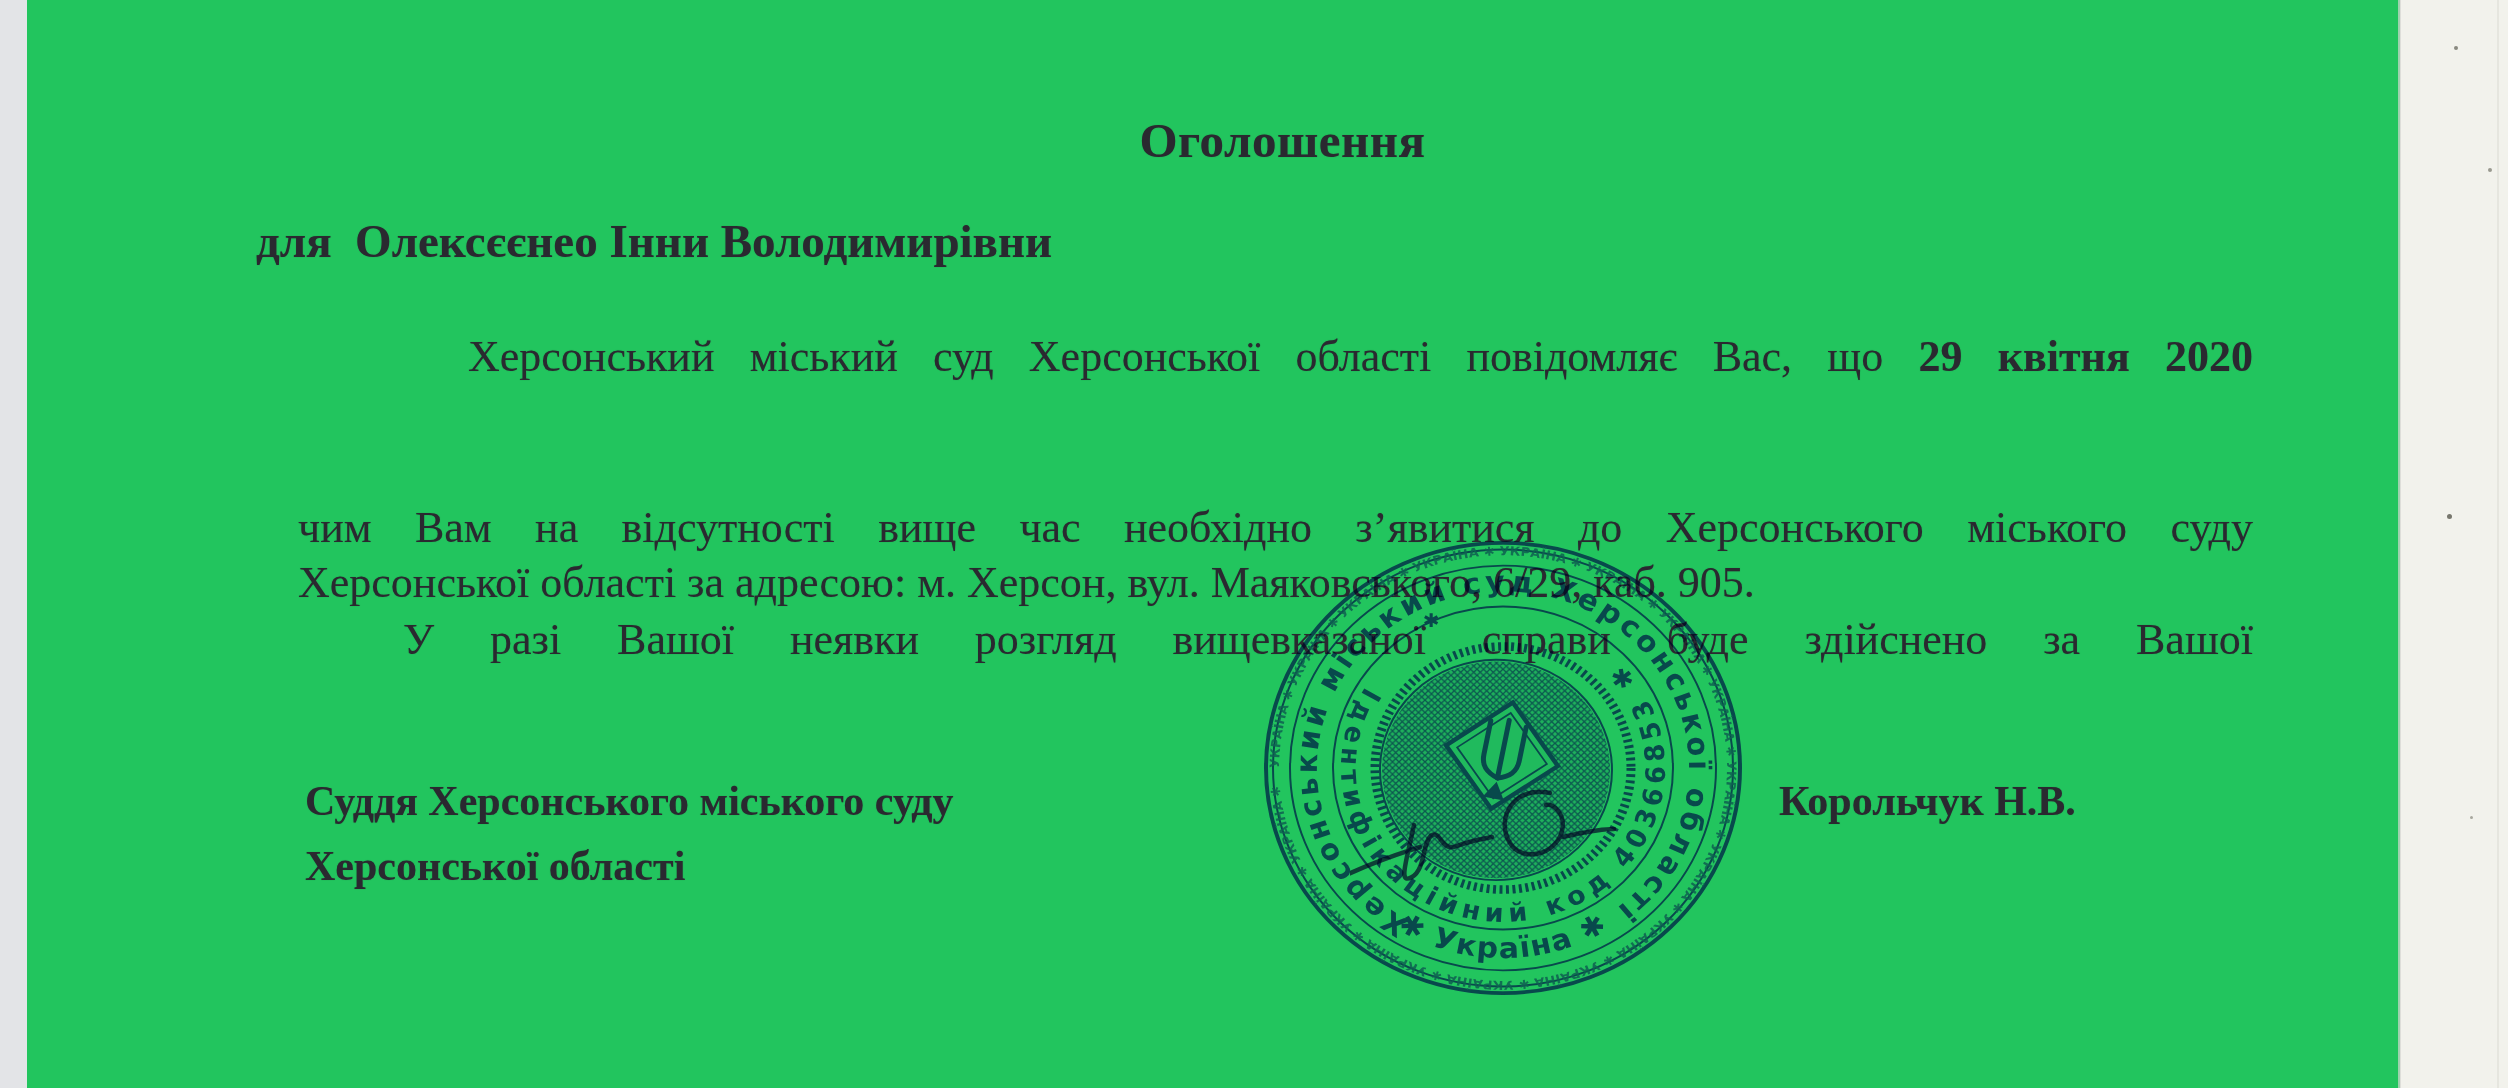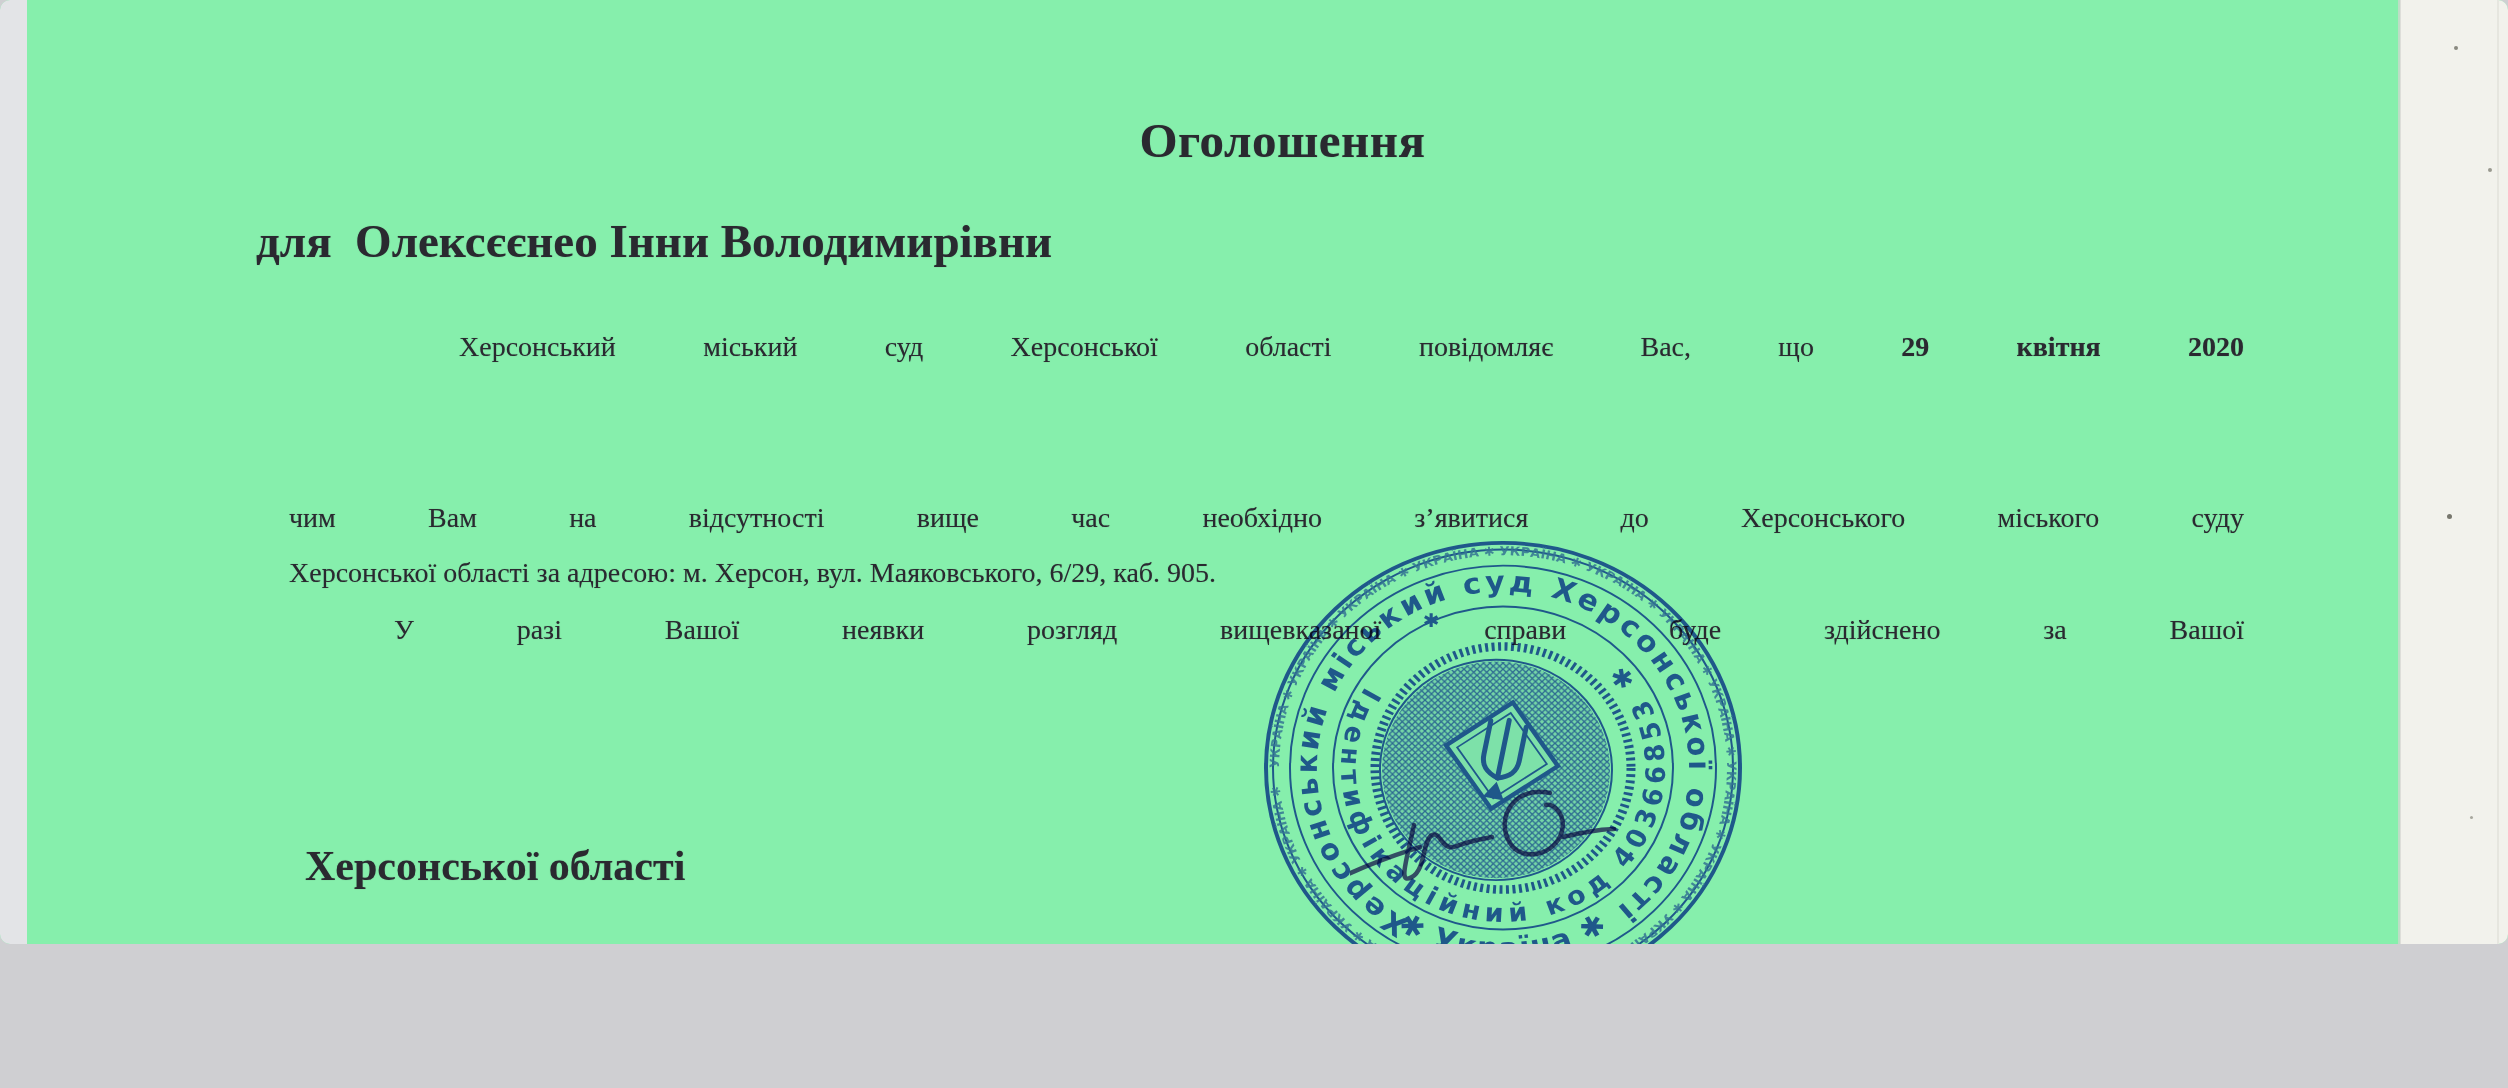--- a/index.html
+++ b/index.html
@@ -1,40 +1,39 @@
 <!DOCTYPE html>
 <html><head>
 <meta charset="utf-8">
 <style>
   html,body{margin:0;padding:0;background:#cfcfd2;}
   .scene{
-    position:relative;width:2508px;height:944px;overflow:hidden;
-    background:#86efac;
+    position:relative;width:2508px;height:1088px;overflow:hidden;
+    background:#22c55e;
     font-family:"Liberation Serif", serif;
-    border-radius:10px;
   }
   .strip-left{position:absolute;left:0;top:0;width:27px;height:1088px;background:#e3e4e7;}
   .strip-right{position:absolute;left:2400px;top:0;width:108px;height:1088px;background:#f2f2ec;}
   .page-edge-shadow{position:absolute;left:2398px;top:0;width:3px;height:1088px;background:#d6d6d2;opacity:.7;}
   .backdrop-line{position:absolute;left:2497px;top:0;width:2px;height:1088px;background:#e6e6df;}
   .speck{position:absolute;border-radius:50%;}
 
   .txt{color:#2a2930;text-shadow:0 0 1px rgba(42,41,48,.35);}
   .doc-title{
     position:absolute;left:305px;width:1955px;top:112px;
     font-size:49px;font-weight:bold;text-align:center;letter-spacing:.5px;
   }
   .doc-subtitle{
     position:absolute;left:305px;width:1955px;top:214px;
     font-size:47px;font-weight:bold;text-align:left;transform:translateX(-49px);
     white-space:pre;
   }
   .line{
-    position:absolute;left:289px;width:1955px;
-    font-size:28px;line-height:1.25;white-space:normal;font-family:Liberation Serif, serif;
+    position:absolute;left:298px;width:1955px;
+    font-size:44px;line-height:1.25;white-space:normal;font-family:Liberation Serif, serif;
   }
   .line.j{text-align:justify;text-align-last:justify;}
   .line b{font-weight:bold;}
   .ind1{text-indent:170px;}
   .ind2{text-indent:105px;}
   .sig-row{position:absolute;left:305px;width:1955px;font-size:42px;font-weight:bold;}
   .sig-name{position:absolute;left:1474px;top:0;}
 
   .stamp-svg{
     position:absolute;left:1243px;top:521px;width:520px;height:494px;
@@ -60,20 +59,24 @@
 
 
 
   <div class="line j txt" style="top:500px"><span>чим Вам на відсутності вище час необхідно з’явитися до Херсонського міського суду</span></div>
 
   <div class="line txt" style="top:555px"><span>Херсонської області за адресою: м. Херсон, вул. Маяковського, 6/29, каб. 905.</span></div>
 
   <div class="line j ind2 txt" style="top:612px"><span>У разі Вашої неявки розгляд вищевказаної справи буде здійснено за Вашої</span></div>
 
 
+  <div class="sig-row txt" style="top:777px">
+    <span>Суддя Херсонського міського суду</span>
+    <span class="sig-name">Корольчук Н.В.</span>
+  </div>
   <div class="sig-row txt" style="top:842px">
     <span>Херсонської області</span>
   </div>
 
   <svg class="stamp-svg" viewBox="0 0 520 520" preserveAspectRatio="none">
     <defs>
       <pattern id="xh" width="6.5" height="6.5" patternUnits="userSpaceOnUse">
         <path d="M0 0L6.5 6.5M6.5 0L0 6.5" stroke="#4a68d4" stroke-width="1.3"></path>
       </pattern>
       <path id="arc-outer" d="M167 421.1 A186 186 0 1 1 353 421.1" fill="none"></path>

